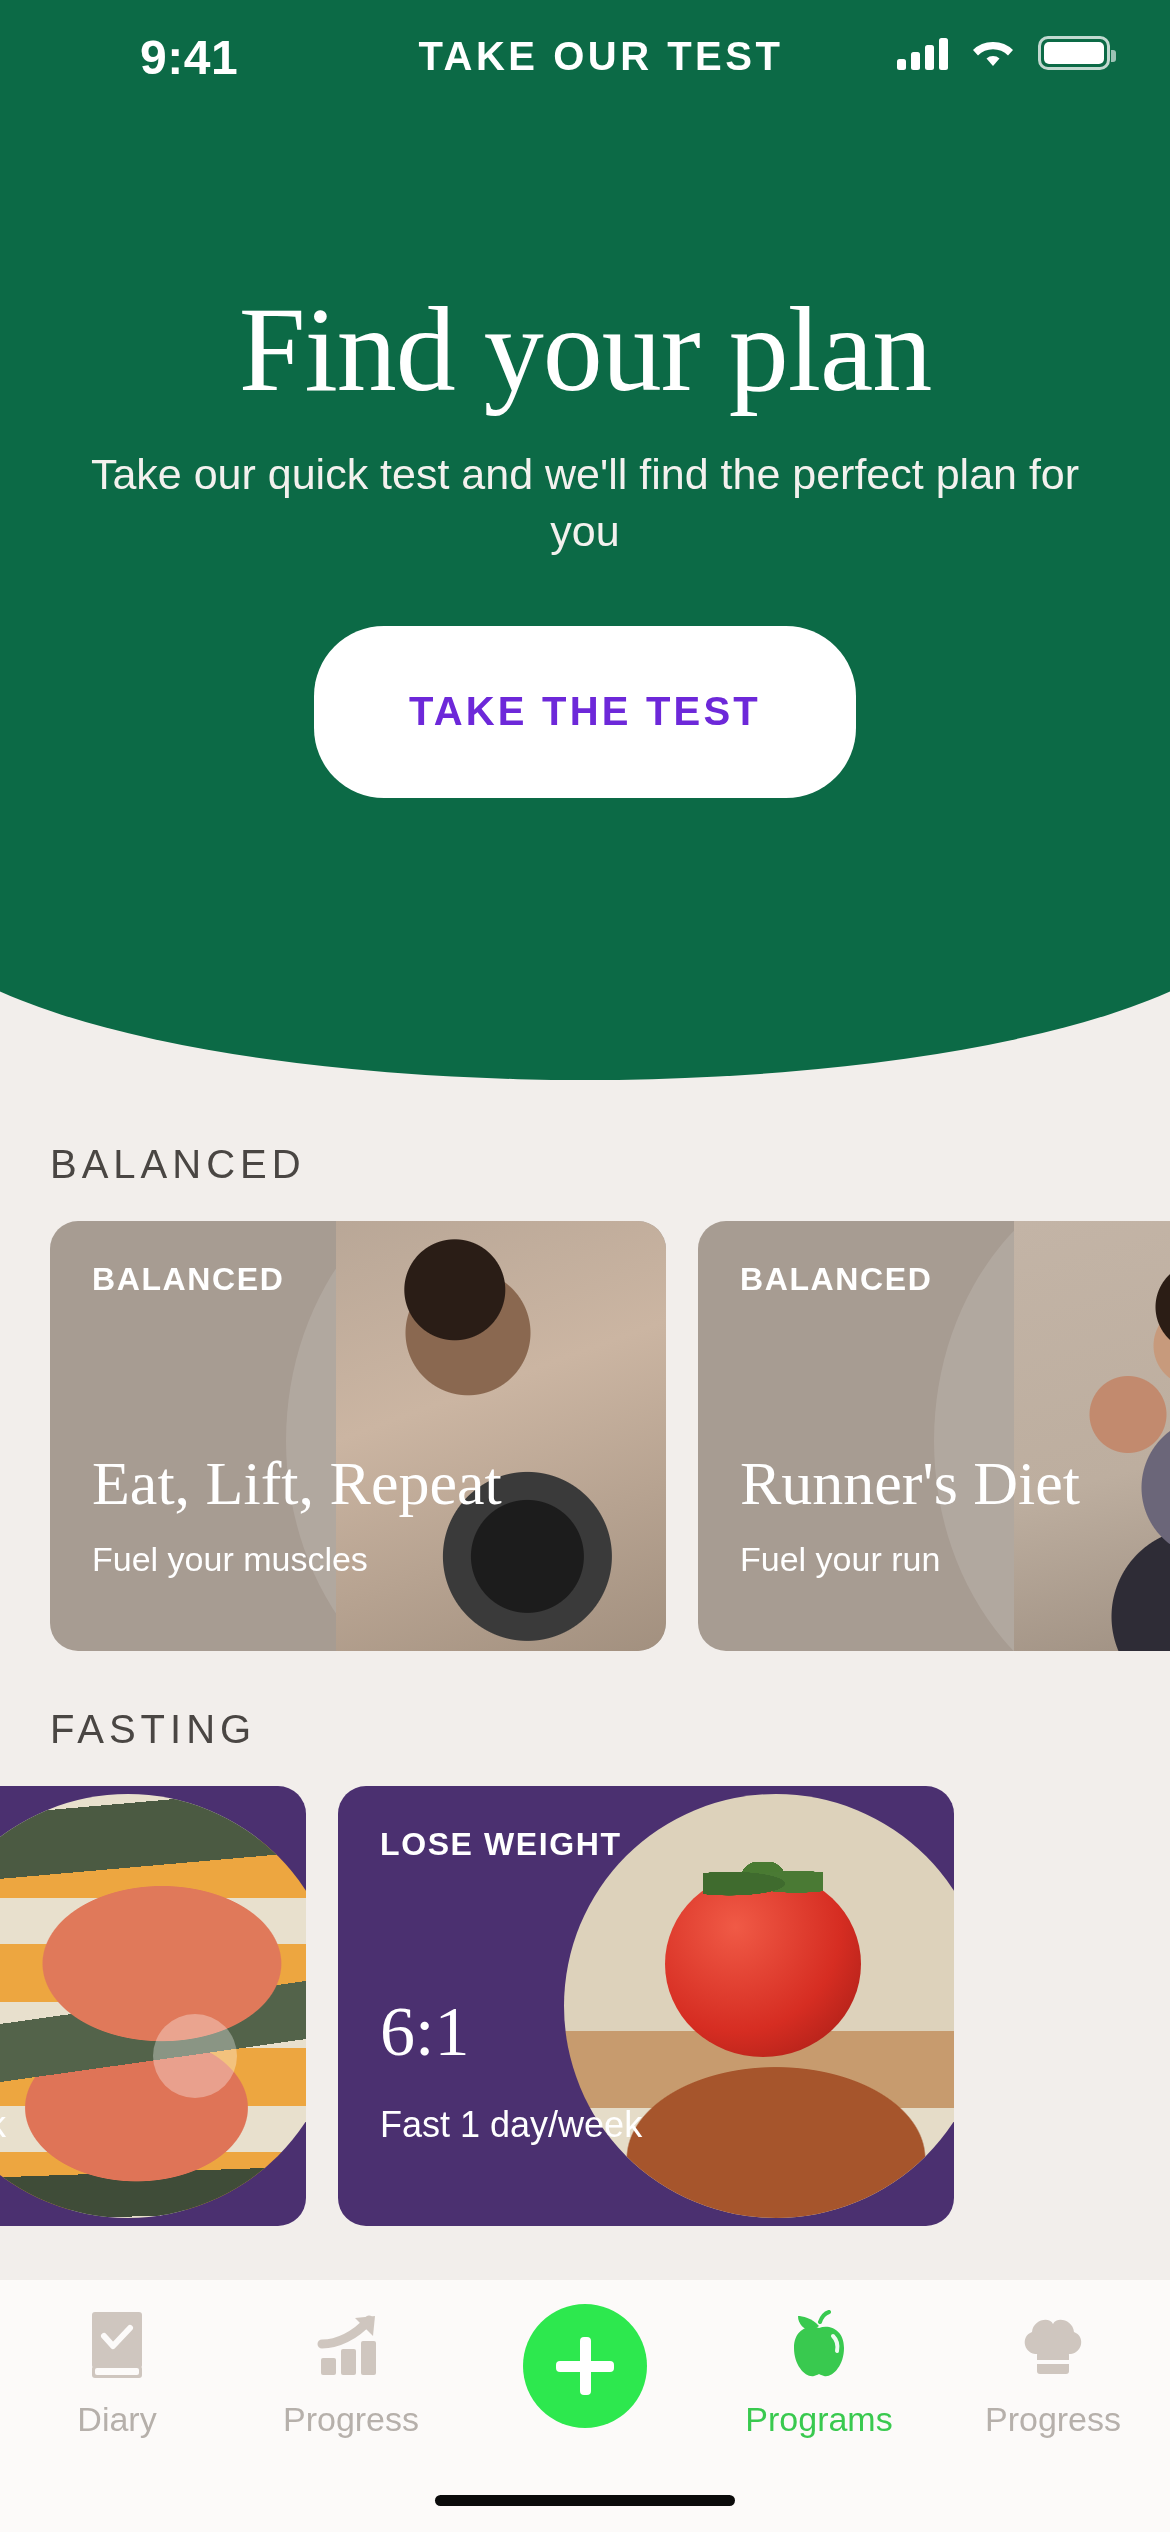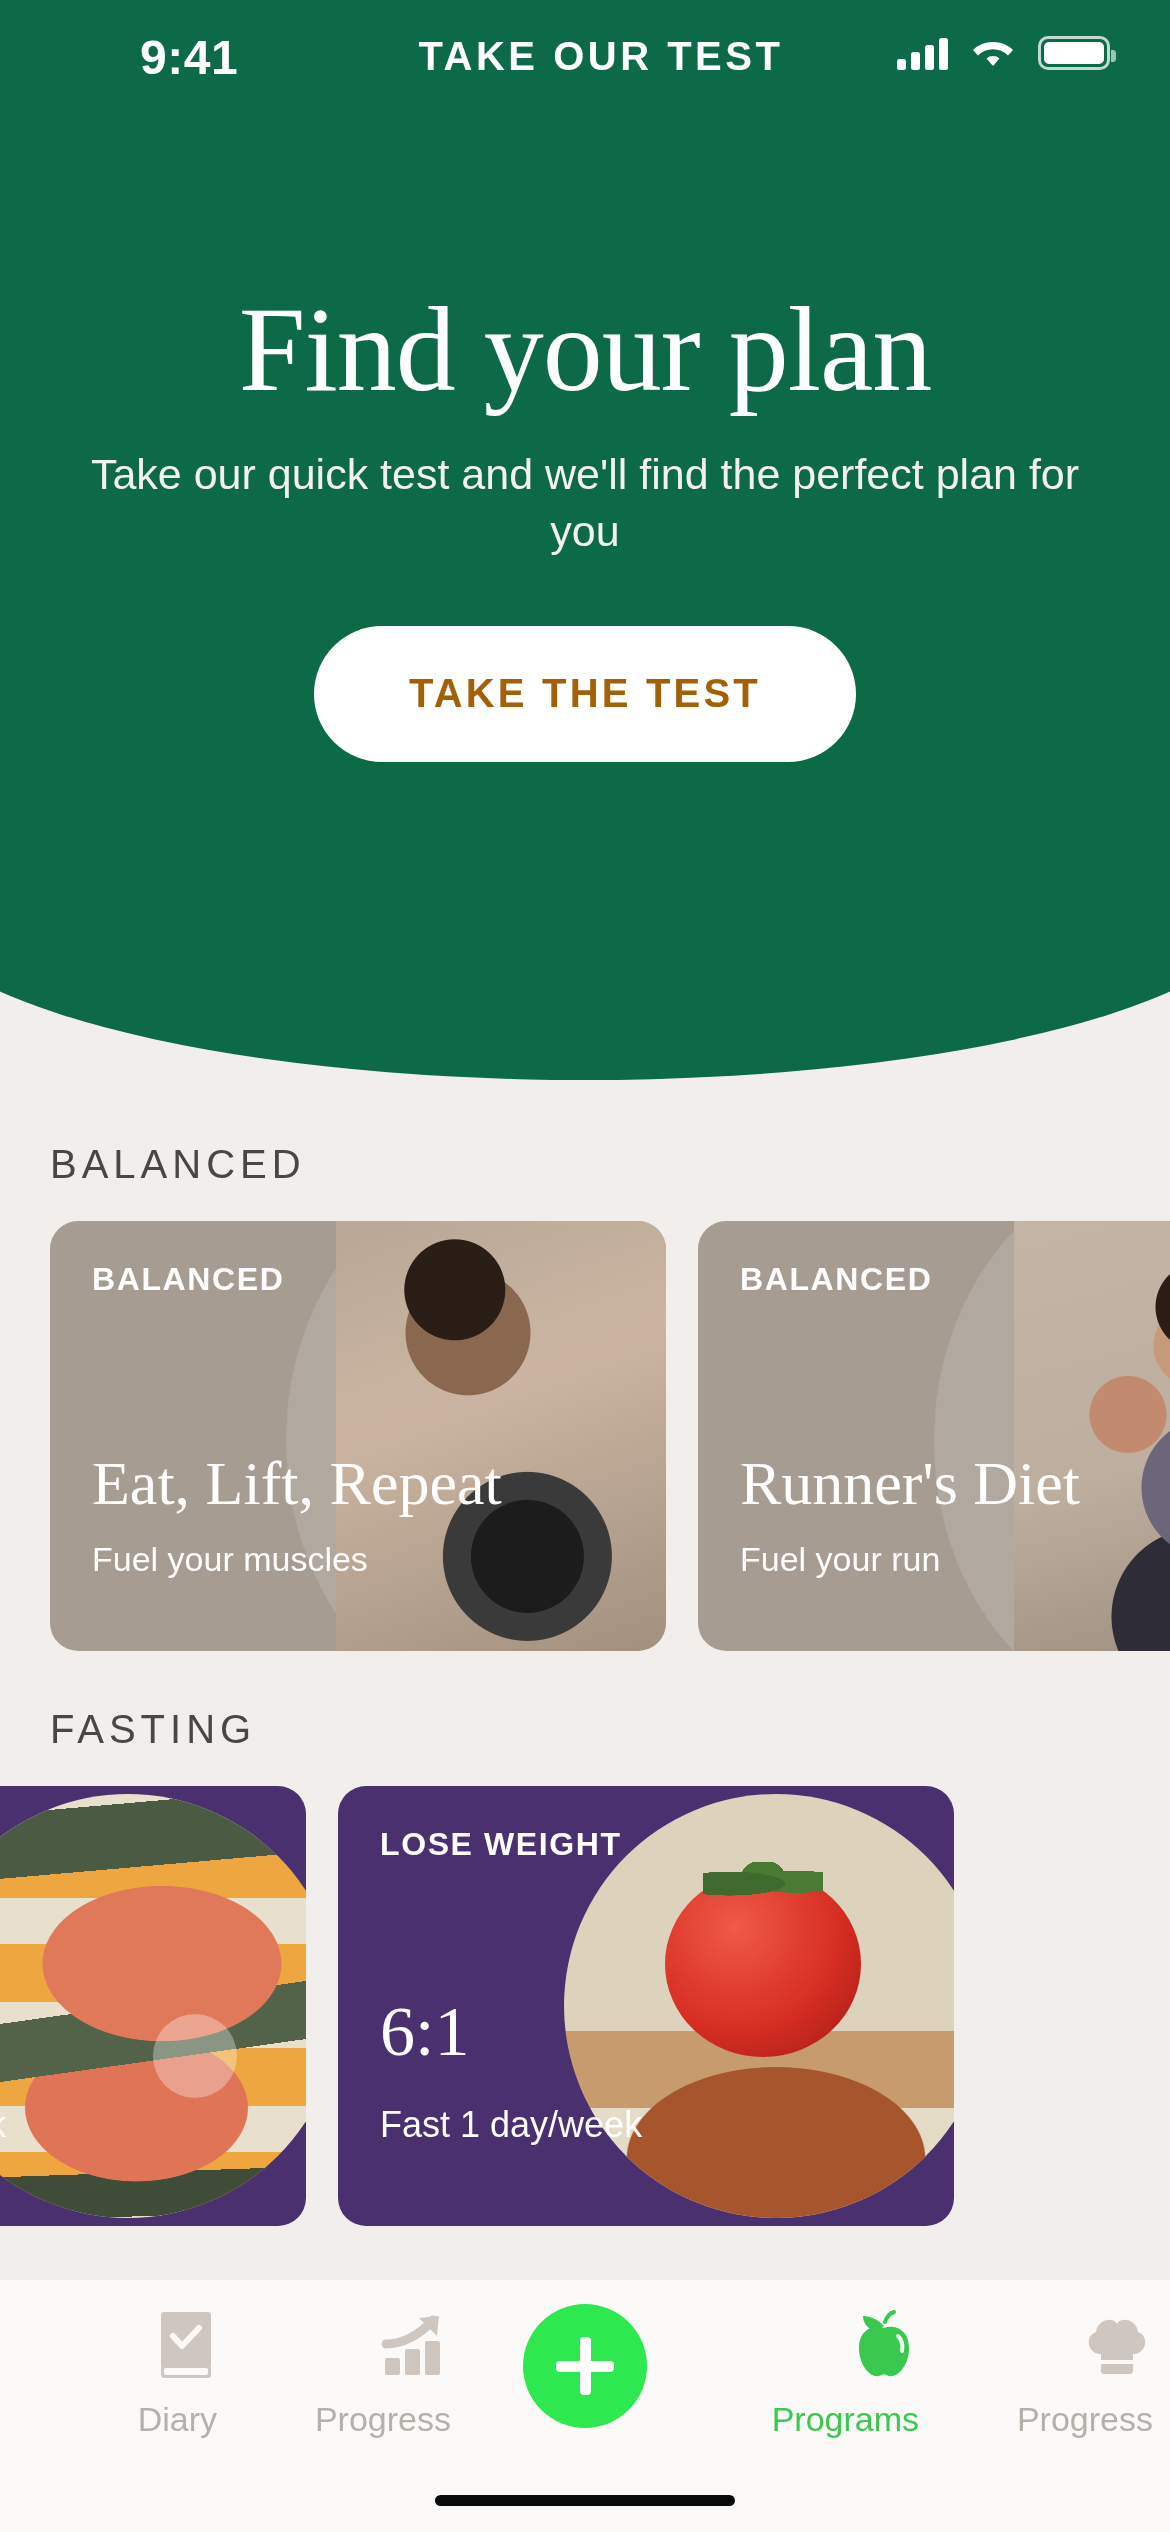--- a/index.html
+++ b/index.html
@@ -57,22 +57,22 @@
     font-family:"Liberation Serif", serif;
     font-size:120px; font-weight:400; line-height:1.0; letter-spacing:-1px;
   }
   .hero-sub {
     margin:36px auto 0; width:1000px; text-align:center; color:#F3F1EE;
     font-size:43px; font-weight:400; line-height:1.32;
   }
   .cta-wrap { margin-top:66px; display:flex; justify-content:center; }
   .cta {
     background:#FFFFFF; border:none; border-radius:70px;
-    padding:0 62px; height:136px; min-width:542px;
-    color:#a16207; font-size:40px; font-weight:700; letter-spacing:3.2px;
+    padding:0 62px; height:172px; min-width:542px;
+    color:#6d28d9; font-size:40px; font-weight:700; letter-spacing:3.2px;
     display:flex; align-items:center; justify-content:center; cursor:pointer;
   }
 
   
   .content { position:absolute; left:0; top:1080px; width:1170px; z-index:4; }
   .sec-head {
     color:#4A4643; font-size:40px; font-weight:500; letter-spacing:5px;
     padding-left:50px;
   }
   .rail { display:flex; gap:32px; overflow:hidden; }
@@ -166,21 +166,21 @@
   .card.fasting .sub { font-size:36px; bottom:80px; }
 
   
   .nav {
     position:absolute; left:0; bottom:0; width:1170px; height:252px;
     background:#FCFAF9; z-index:20;
     display:flex; align-items:flex-start; justify-content:space-around;
     padding-top:28px;
   }
   .nav-item {
-    width:200px; display:flex; flex-direction:column; align-items:flex-end; gap:16px;
+    width:200px; display:flex; flex-direction:column; align-items:center; gap:16px;
     cursor:pointer;
   }
   .nav-label { font-size:34px; color:#B6B0AB; }
   .nav-item.active .nav-label { color:#39C94F; }
   .nav-ico { height:76px; display:flex; align-items:center; justify-content:center; }
   .fab {
     width:124px; height:124px; border-radius:50%; background:#2DE84E;
     display:flex; align-items:center; justify-content:center; cursor:pointer;
     margin-top:-4px;
   }

